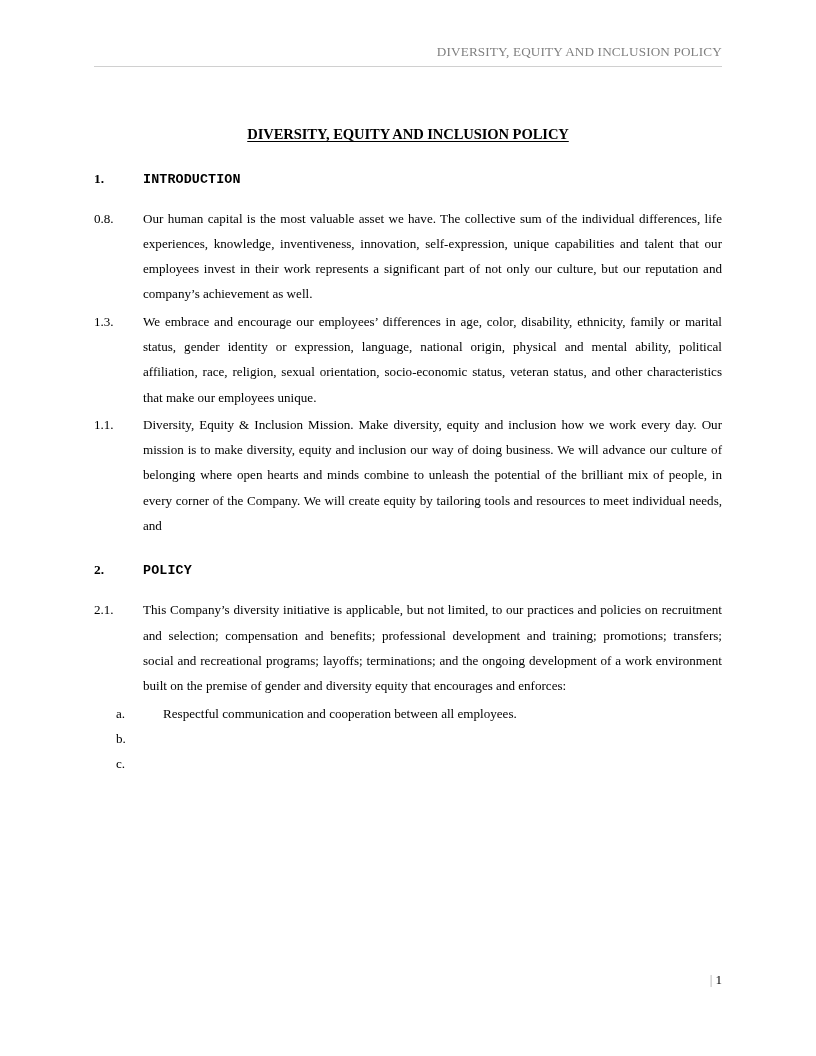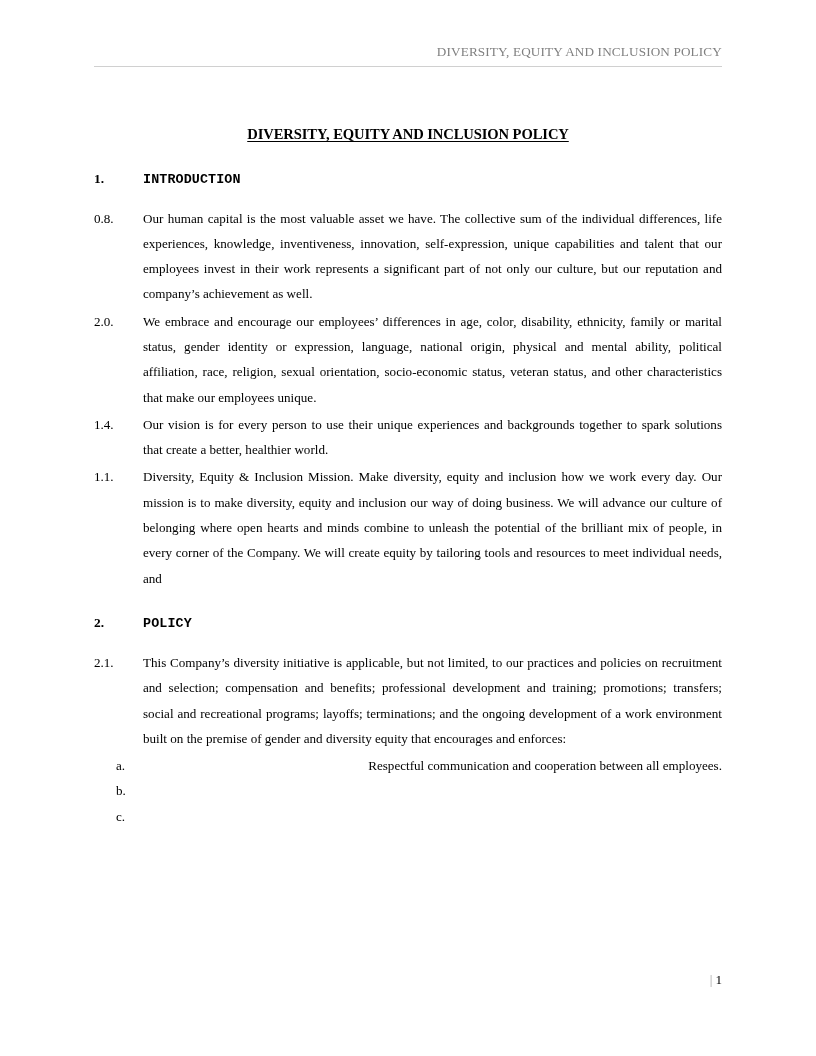--- a/index.html
+++ b/index.html
@@ -116,21 +116,21 @@
   }
   .alpha-item .marker {
     width: 47px;
     flex: 0 0 47px;
     margin-left: 22px;
     line-height: 25.3px;
   }
   .alpha-item .body {
     flex: 1 1 auto;
     line-height: 25.3px;
-    text-align: right;
+    text-align: left;
   }
 
   
   .footer {
     position: absolute;
     left: 94px;
     top: 972px;
     width: 628px;
     text-align: right;
     font-size: 13.2px;
@@ -162,28 +162,24 @@
       <div class="label">INTRODUCTION</div>
     </div>
 
 
     <div class="para">
       <div class="num">0.8.</div>
       <div class="body">Our human capital is the most valuable asset we have. The collective sum of the individual differences, life experiences, knowledge, inventiveness, innovation, self-expression, unique capabilities and talent that our employees invest in their work represents a significant part of not only our culture, but our reputation and company’s achievement as well.</div>
     </div>
 
     <div class="para">
-      <div class="num">2.0.</div>
+      <div class="num">1.3.</div>
       <div class="body">We embrace and encourage our employees’ differences in age, color, disability, ethnicity, family or marital status, gender identity or expression, language, national origin, physical and mental ability, political affiliation, race, religion, sexual orientation, socio-economic status, veteran status, and other characteristics that make our employees unique.</div>
     </div>
 
-    <div class="para">
-      <div class="num">1.4.</div>
-      <div class="body">Our vision is for every person to use their unique experiences and backgrounds together to spark solutions that create a better, healthier world.</div>
-    </div>
 
     <div class="para">
       <div class="num">1.1.</div>
       <div class="body">Diversity, Equity &amp; Inclusion Mission. Make diversity, equity and inclusion how we work every day. Our mission is to make diversity, equity and inclusion our way of doing business. We will advance our culture of belonging where open hearts and minds combine to unleash the potential of the brilliant mix of people, in every corner of the Company. We will create equity by tailoring tools and resources to meet individual needs, and</div>
     </div>
 
     <div class="section second">
       <div class="num">2.</div>
       <div class="label">POLICY</div>
     </div>

